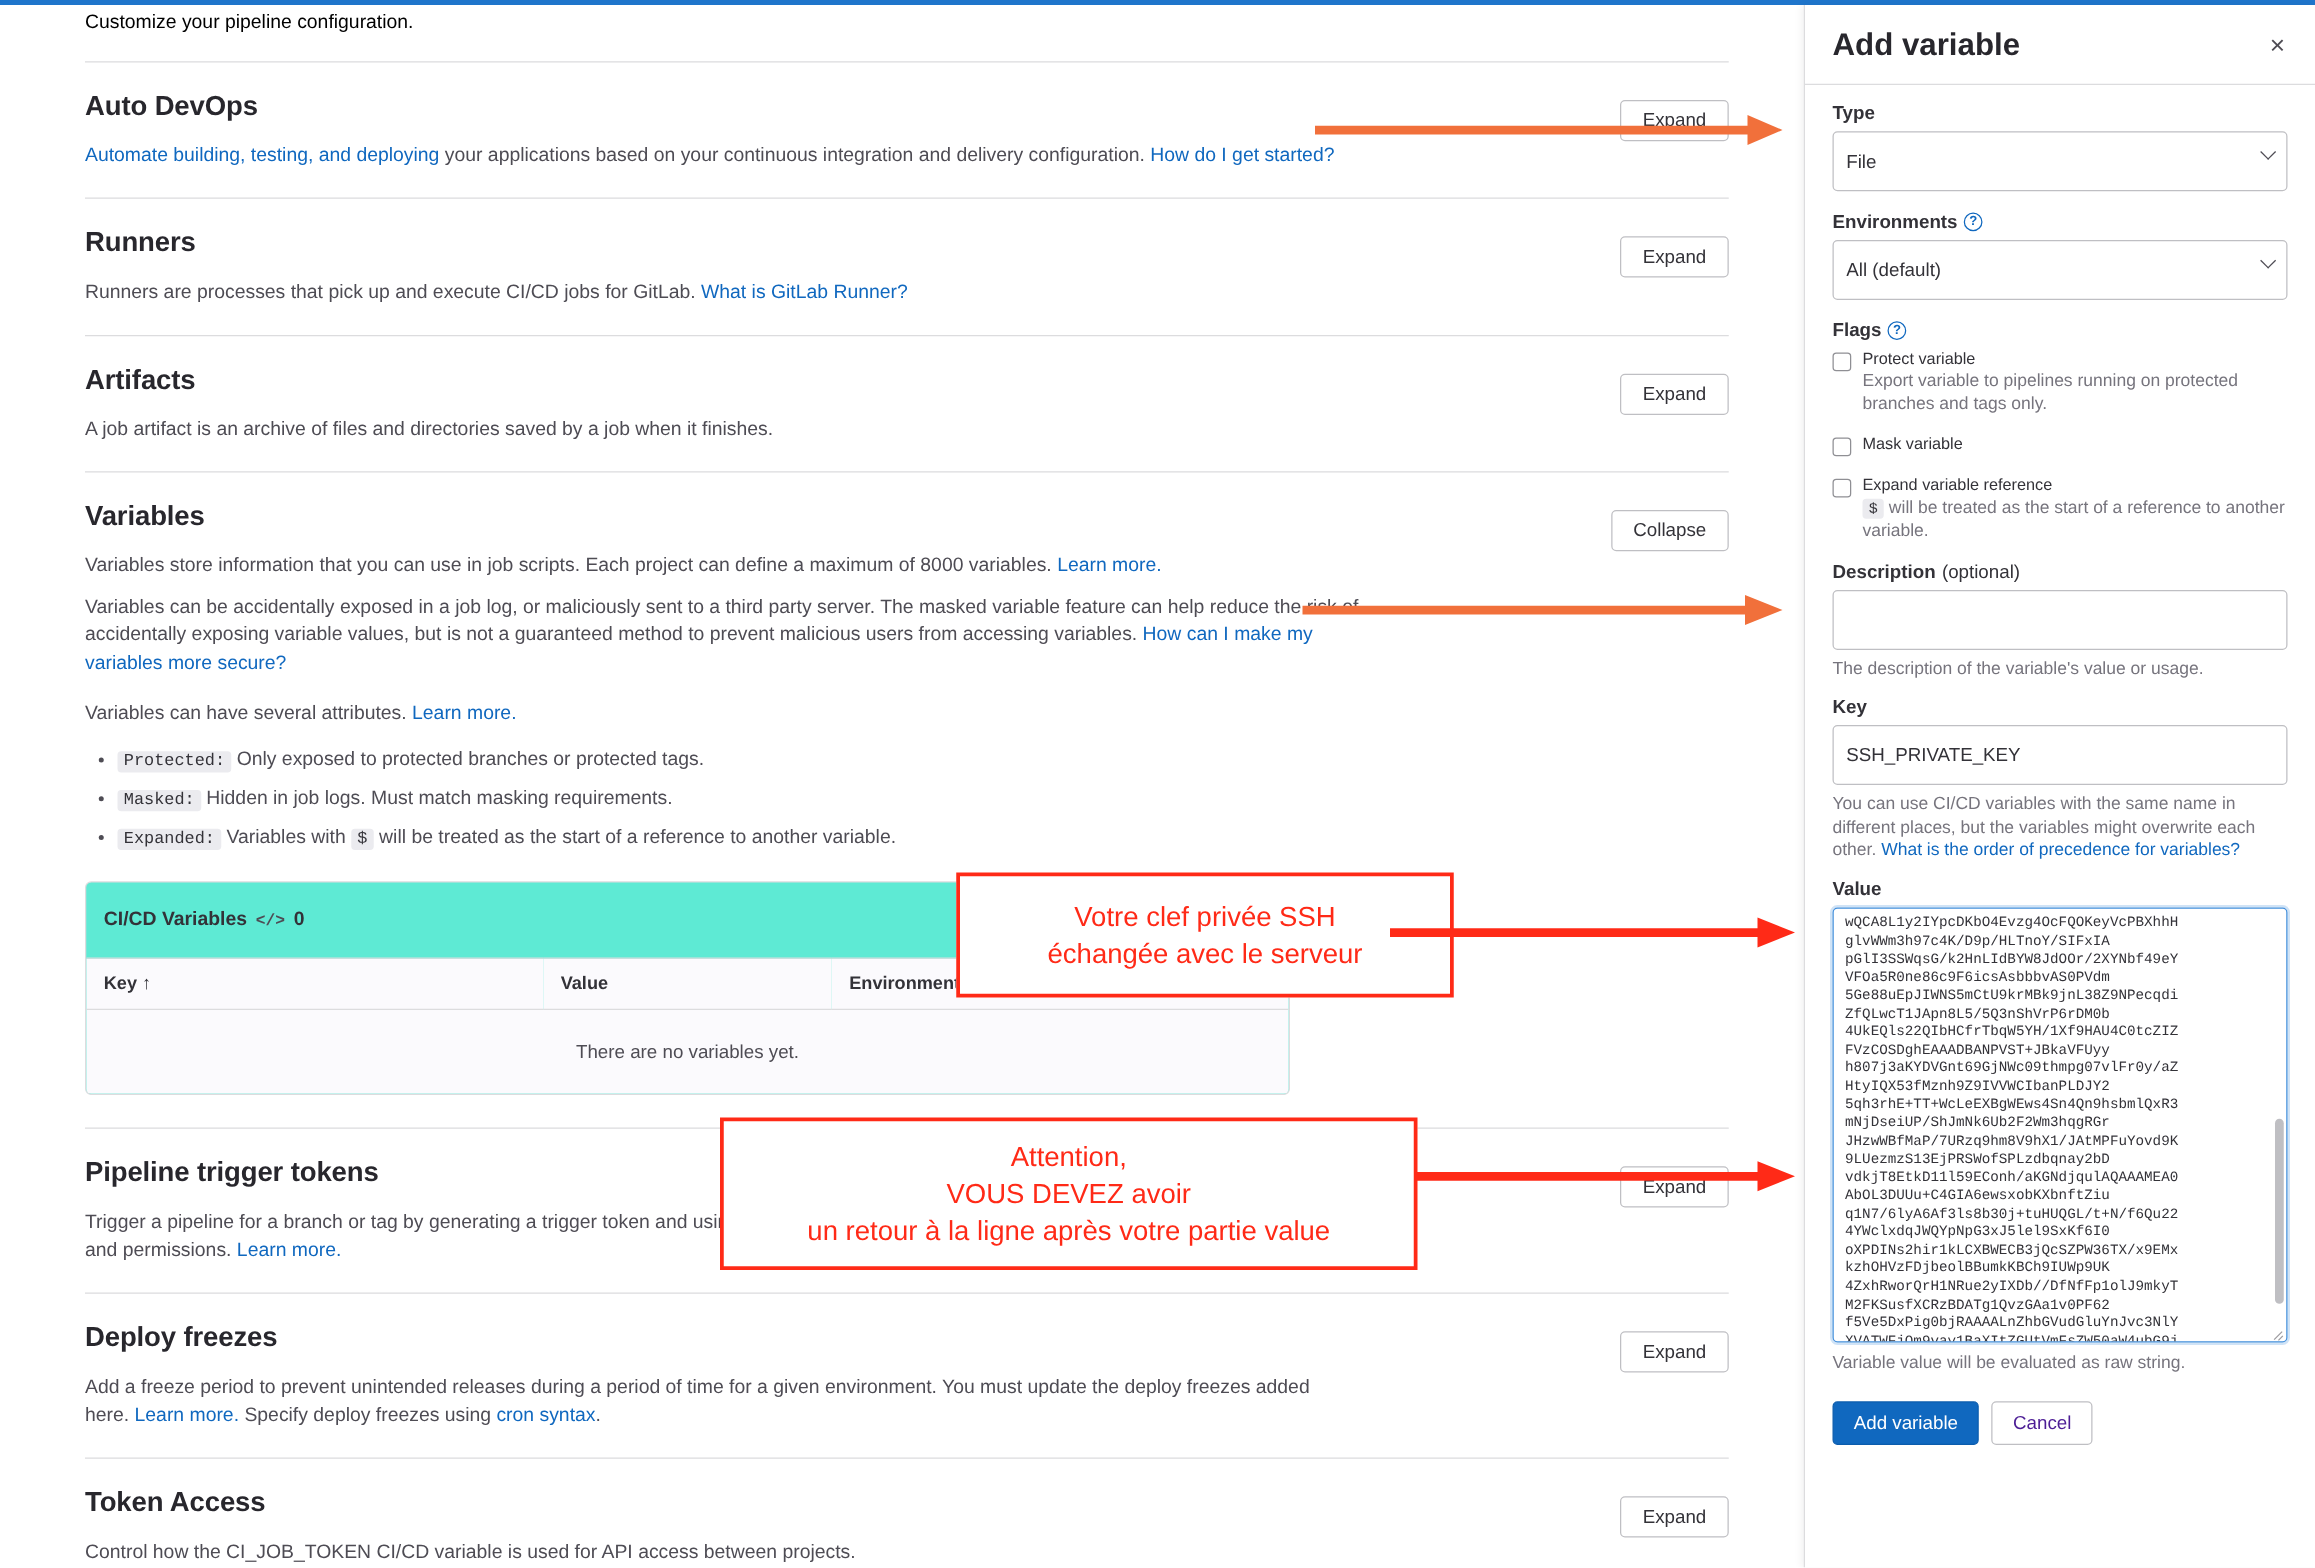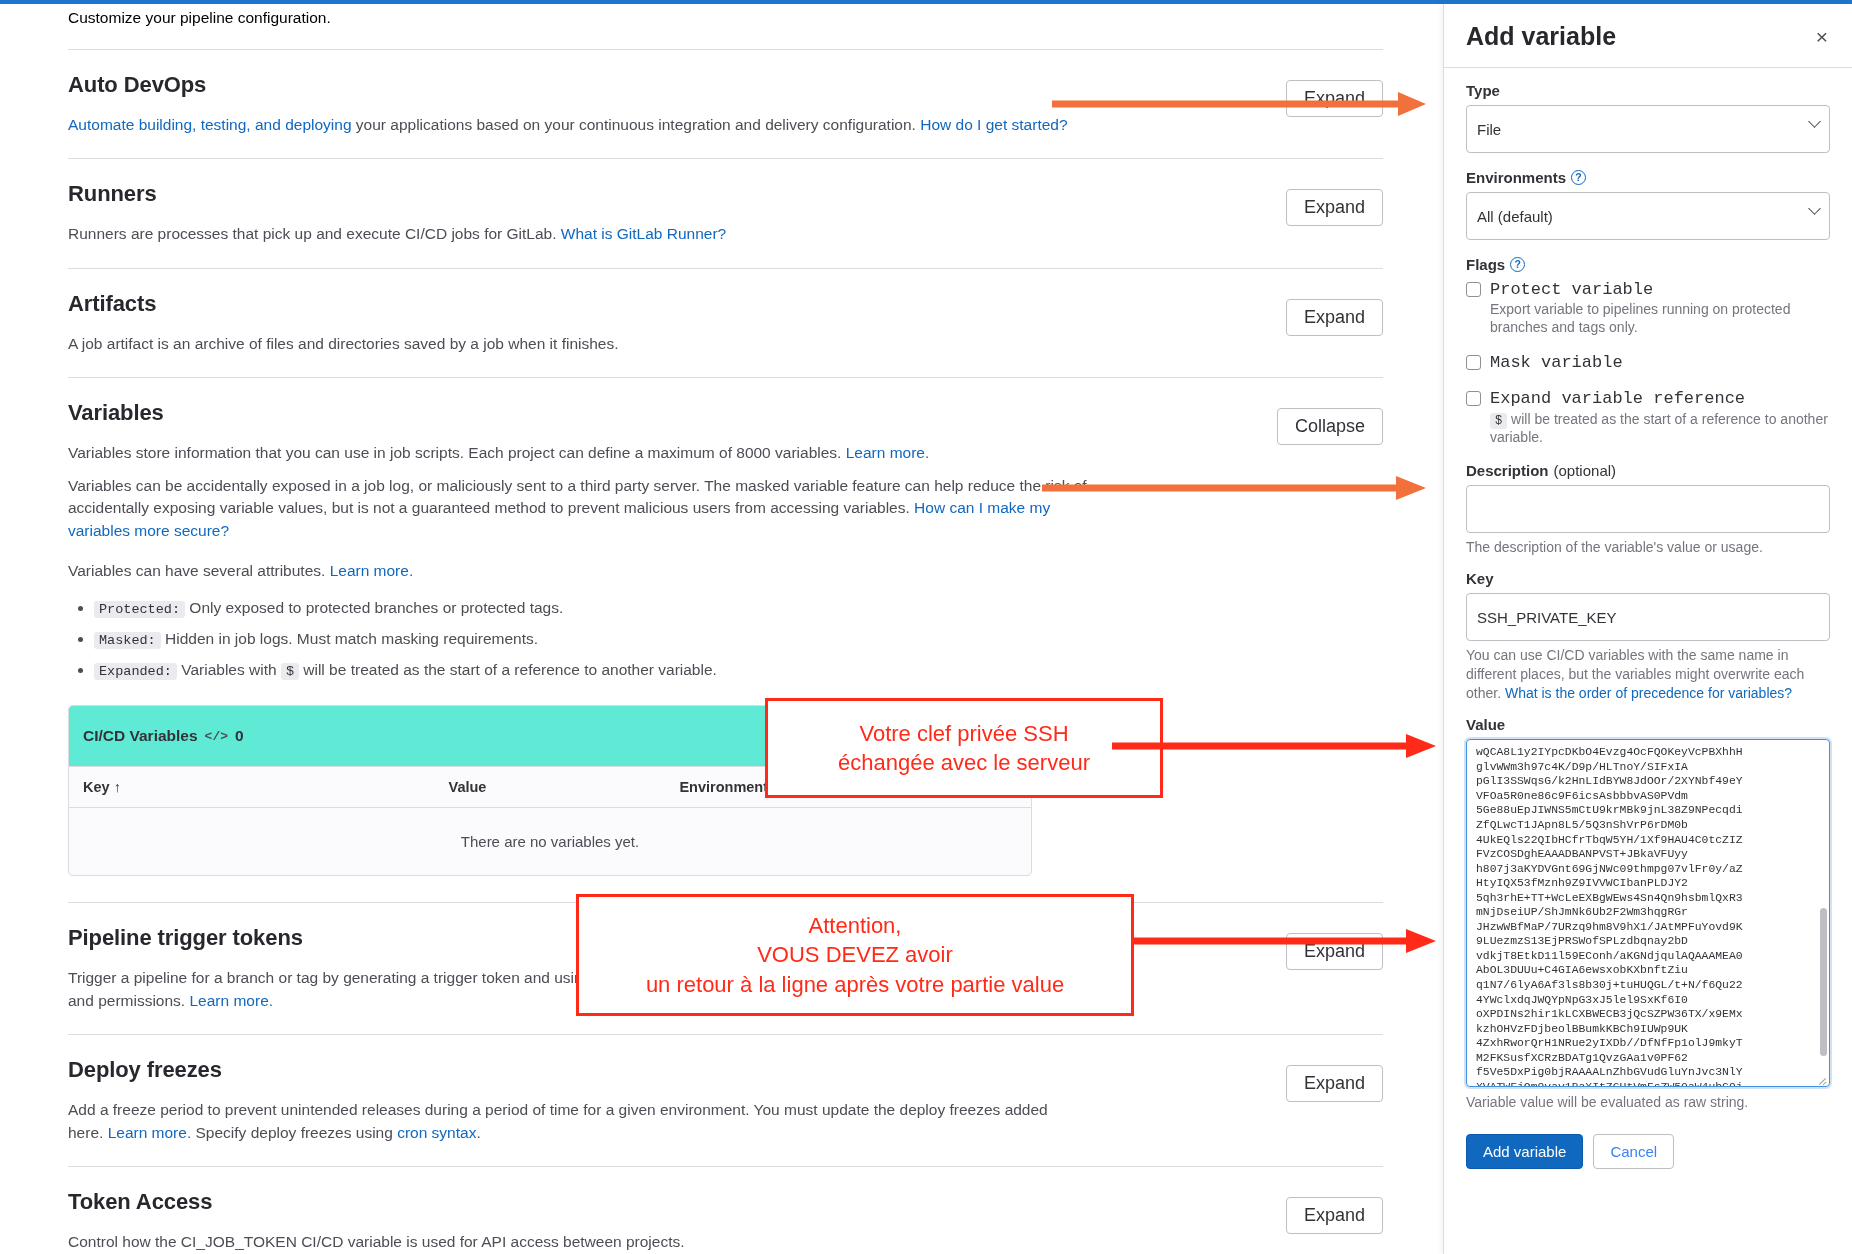--- a/index.html
+++ b/index.html
@@ -38,21 +38,21 @@
   .sect h2 {
     font-size: 22px; font-weight: bold; color: #28272d;
     margin: 0 0 16px 0; letter-spacing: -0.1px;
   }
   .sect p { margin: 0 0 4px 0; color: #4e4c54; line-height: 1.45; }
   a { color: #1068bf; text-decoration: none; }
 
   .btn-expand {
     position: absolute; right: 0; top: 30px;
     background: #fff; border: 1px solid #bfbfc3; border-radius: 4px;
-    padding: 7px 17px; font-size: 18px; color: #333238; cursor: pointer;
+    padding: 7px 17px; font-size: 15px; color: #333238; cursor: pointer;
     font-family: "Liberation Sans", sans-serif;
   }
 
   ul.attrs { margin: 14px 0 0 0; padding-left: 26px; color: #4e4c54; }
   ul.attrs li { margin-bottom: 8px; line-height: 1.4; }
   code.kbd {
     background: #ebebef; border-radius: 3px; padding: 1px 5px;
     font-family: "Liberation Mono", monospace; font-size: 13.5px; color: #333238;
   }
 
@@ -123,21 +123,21 @@
     border-right: 1.6px solid #4e4c54; border-bottom: 1.6px solid #4e4c54;
     transform: rotate(45deg); pointer-events: none;
   }
 
   .flags { margin-top: 4px; }
   .flagrow { display: flex; gap: 9px; margin-bottom: 15px; }
   .cb {
     width: 15px; height: 15px; min-width: 15px; margin-top: 3px;
     border: 1px solid #8f8f94; border-radius: 3px; background: #fff; cursor: pointer;
   }
-  .flagtitle { font-size: 17px; color: #333238; line-height: 1.25; font-family: Liberation Mono, monospace; }
+  .flagtitle { font-size: 13px; color: #333238; line-height: 1.25; }
   .flagdesc { font-size: 14px; color: #76747d; line-height: 1.28; margin-top: 1px; }
 
   .hint { font-size: 14px; color: #76747d; line-height: 1.33; margin: 5px 0 14px 0; }
 
   .val-box {
     width: 100%; height: 348px; border: 1px solid #428fdc; border-radius: 4px;
     outline: 2px solid rgba(66,143,220,.25);
     font-family: "Liberation Mono", monospace; font-size: 11.4px;
     line-height: 14.55px; color: #333238; padding: 5px 7px 5px 9px;
     white-space: pre; overflow: hidden; position: relative; background: #fff;
@@ -158,21 +158,21 @@
     background: #bfbfc3; border-radius: 4px;
   }
 
   .actions { display: flex; gap: 10px; margin-top: 22px; }
   .btn-primary {
     background: #1068bf; color: #fff; border: 1px solid #0b5cad; border-radius: 4px;
     padding: 8px 16px; font-size: 15px; cursor: pointer;
     font-family: "Liberation Sans", sans-serif;
   }
   .btn-secondary {
-    background: #fff; color: #3b82f6; border: 1px solid #bfbfc3; border-radius: 4px;
+    background: #fff; color: #4c1d95; border: 1px solid #bfbfc3; border-radius: 4px;
     padding: 8px 16px; font-size: 15px; cursor: pointer;
     font-family: "Liberation Sans", sans-serif;
   }
 
   
   .anno-box {
     position: absolute; border: 3px solid #ff2a17; background: #fff;
     color: #ff2a17; font-size: 22px; text-align: center;
     display: flex; align-items: center; justify-content: center;
     line-height: 1.32; padding: 6px 10px; z-index: 40;

